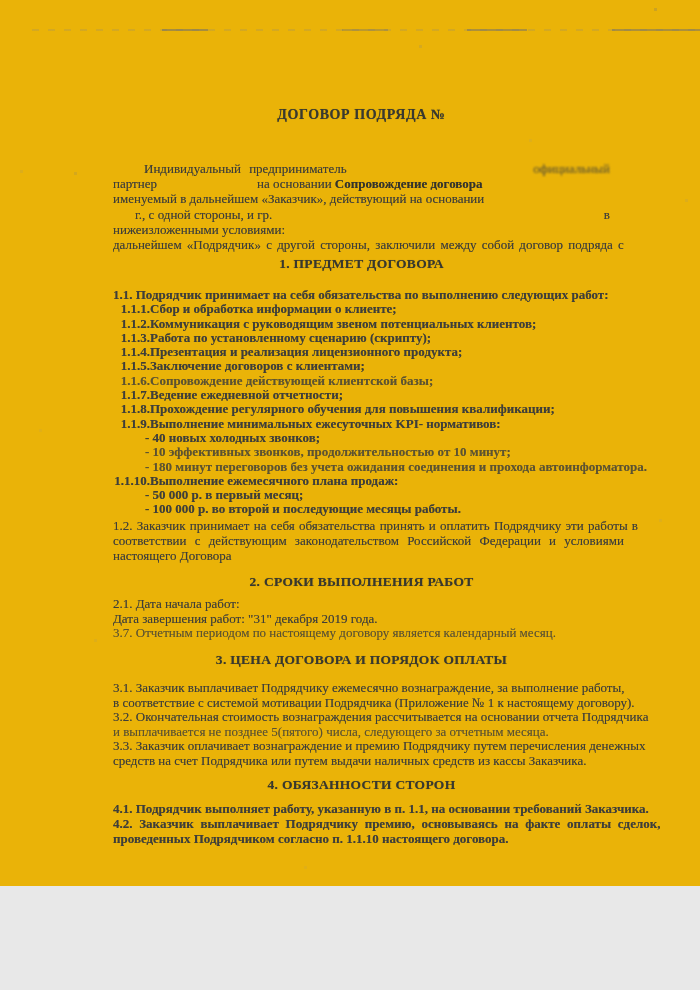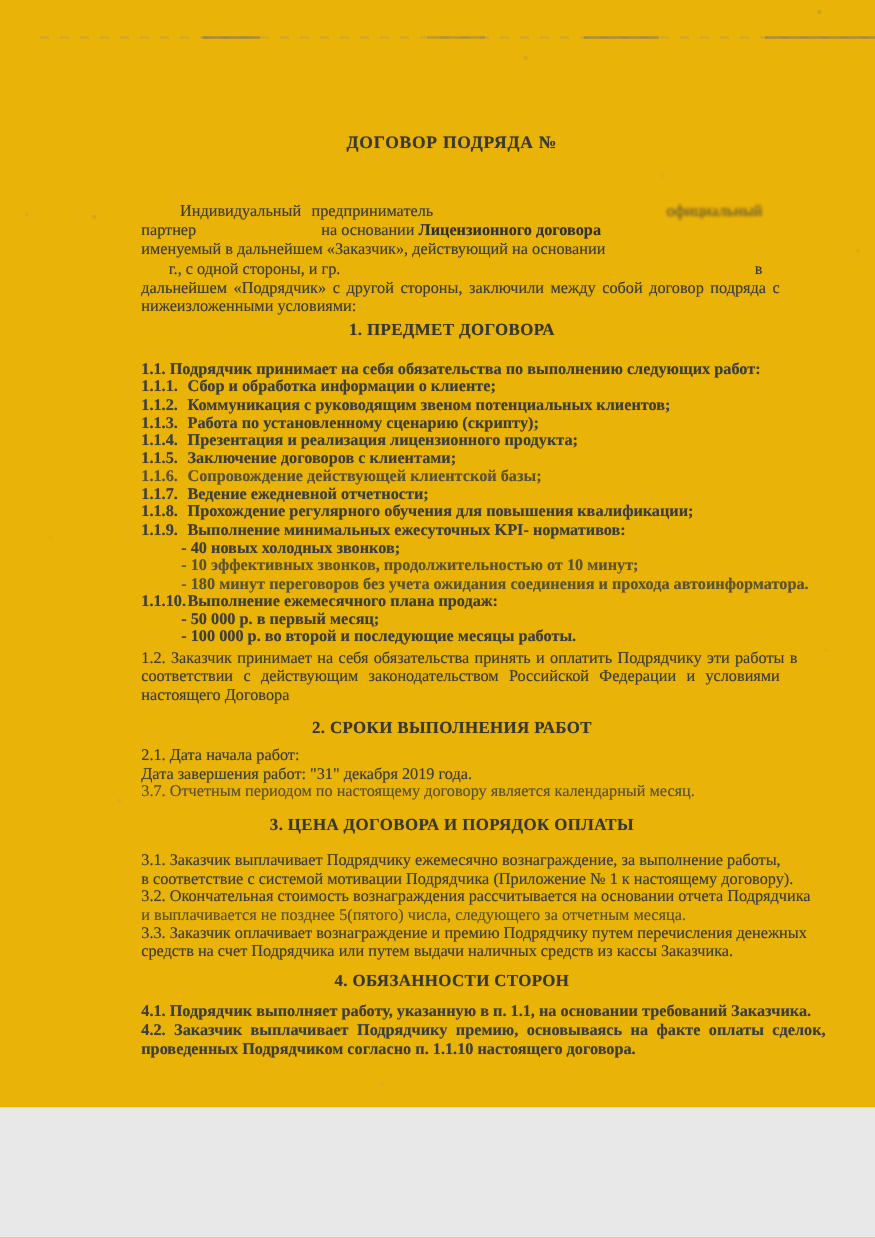--- a/index.html
+++ b/index.html
@@ -29,21 +29,21 @@
   .h{
     text-align:center;font-weight:bold;font-size:13.5px;
     letter-spacing:.3px;color:#38382e;
     text-shadow:0 0 0.7px rgba(60,60,50,.55);
     white-space:nowrap;
   }
   .flexln{display:flex;justify-content:space-between;}
   .ind1{padding-left:31px;word-spacing:5px;}
   .ind2{padding-left:22px;}
   .gapmid{margin-left:100px;}
-  .num{display:inline-block;width:37px;}
+  .num{display:inline-block;width:37px;text-align:right;}
   .sub{padding-left:32px;}
   .ws1{word-spacing:1px;text-align:right;}
   .ws2{word-spacing:2px;}
   .ws3{word-spacing:3.5px;}
   .ws4{word-spacing:5px;}
   .blur-light{filter:blur(.35px);}
   .blur-med{filter:blur(.55px);color:#33332c;}
   .blur-heavy{filter:blur(1.1px);opacity:.8;}
   .faint{opacity:.82;filter:blur(.35px);}
   
@@ -89,29 +89,29 @@
   <div class="specks"></div>
 
   <div class="content-abs title" style="top:107px">ДОГОВОР ПОДРЯДА №</div>
 
   <div class="content-abs blk" style="top:161px;line-height:15.2px;">
     <div class="ln flexln">
       <span class="ind1 blur-light">Индивидуальный  предприниматель</span>
       <span class="blur-heavy">официальный</span>
     </div>
     <div class="ln">
-      <span>партнер</span><span class="gapmid">на основании</span> <b class="blur-med">Лицензионного договора</b>
+      <span>партнер</span><span class="gapmid">на основании</span> <b class="blur-med">Сопровождение договора</b>
     </div>
     <div class="ln">именуемый в дальнейшем «Заказчик», действующий на основании</div>
     <div class="ln flexln">
       <span class="ind2">г., с одной стороны, и гр.</span>
       <span>в</span>
     </div>
+    <div class="ln">нижеизложенными условиями:</div>
     <div class="ln ws2">дальнейшем «Подрядчик» с другой стороны, заключили между собой договор подряда с</div>
-    <div class="ln">нижеизложенными условиями:</div>
   </div>
 
   <div class="content-abs h" style="top:256px">1. ПРЕДМЕТ ДОГОВОРА</div>
 
   <div class="content-abs blk" style="top:288px;line-height:14.3px;font-weight:bold;">
     <div class="ln">1.1. Подрядчик принимает на себя обязательства по выполнению следующих работ:</div>
     <div class="ln"><span class="num">1.1.1.</span><span>Сбор и обработка информации о клиенте;</span></div>
     <div class="ln"><span class="num">1.1.2.</span><span>Коммуникация с руководящим звеном потенциальных клиентов;</span></div>
     <div class="ln"><span class="num">1.1.3.</span><span>Работа по установленному сценарию (скрипту);</span></div>
     <div class="ln"><span class="num">1.1.4.</span><span>Презентация и реализация лицензионного продукта;</span></div>

